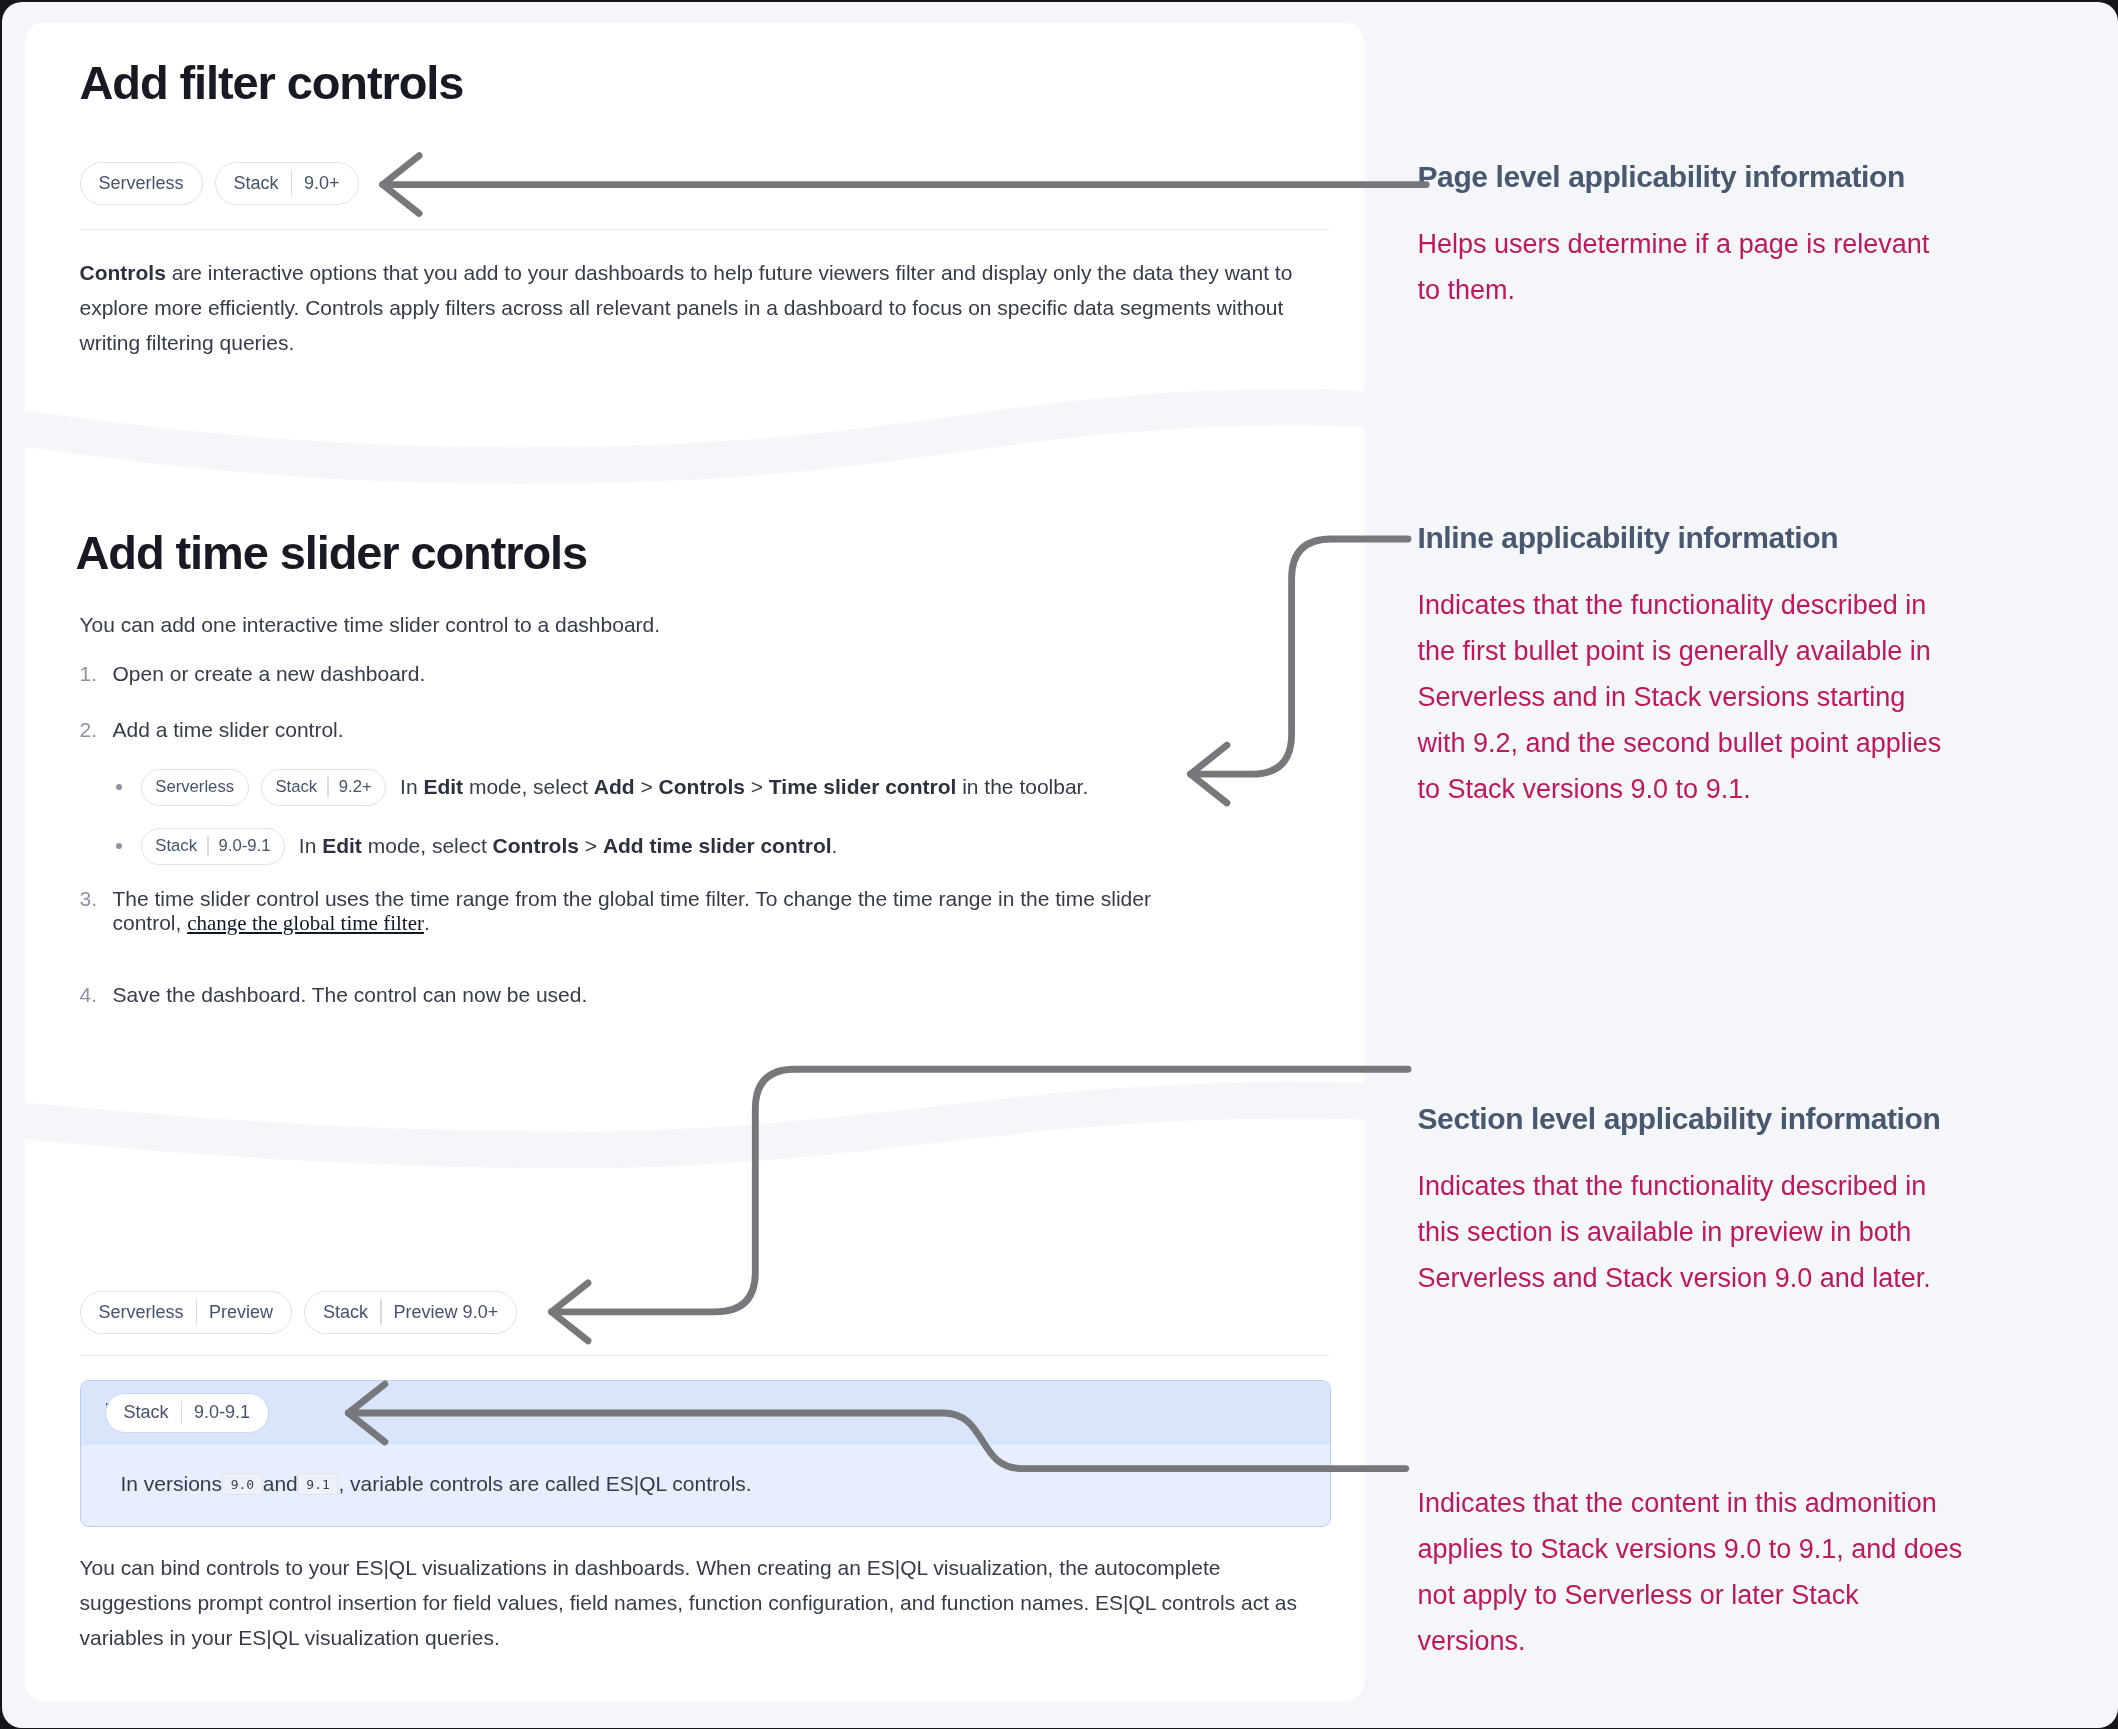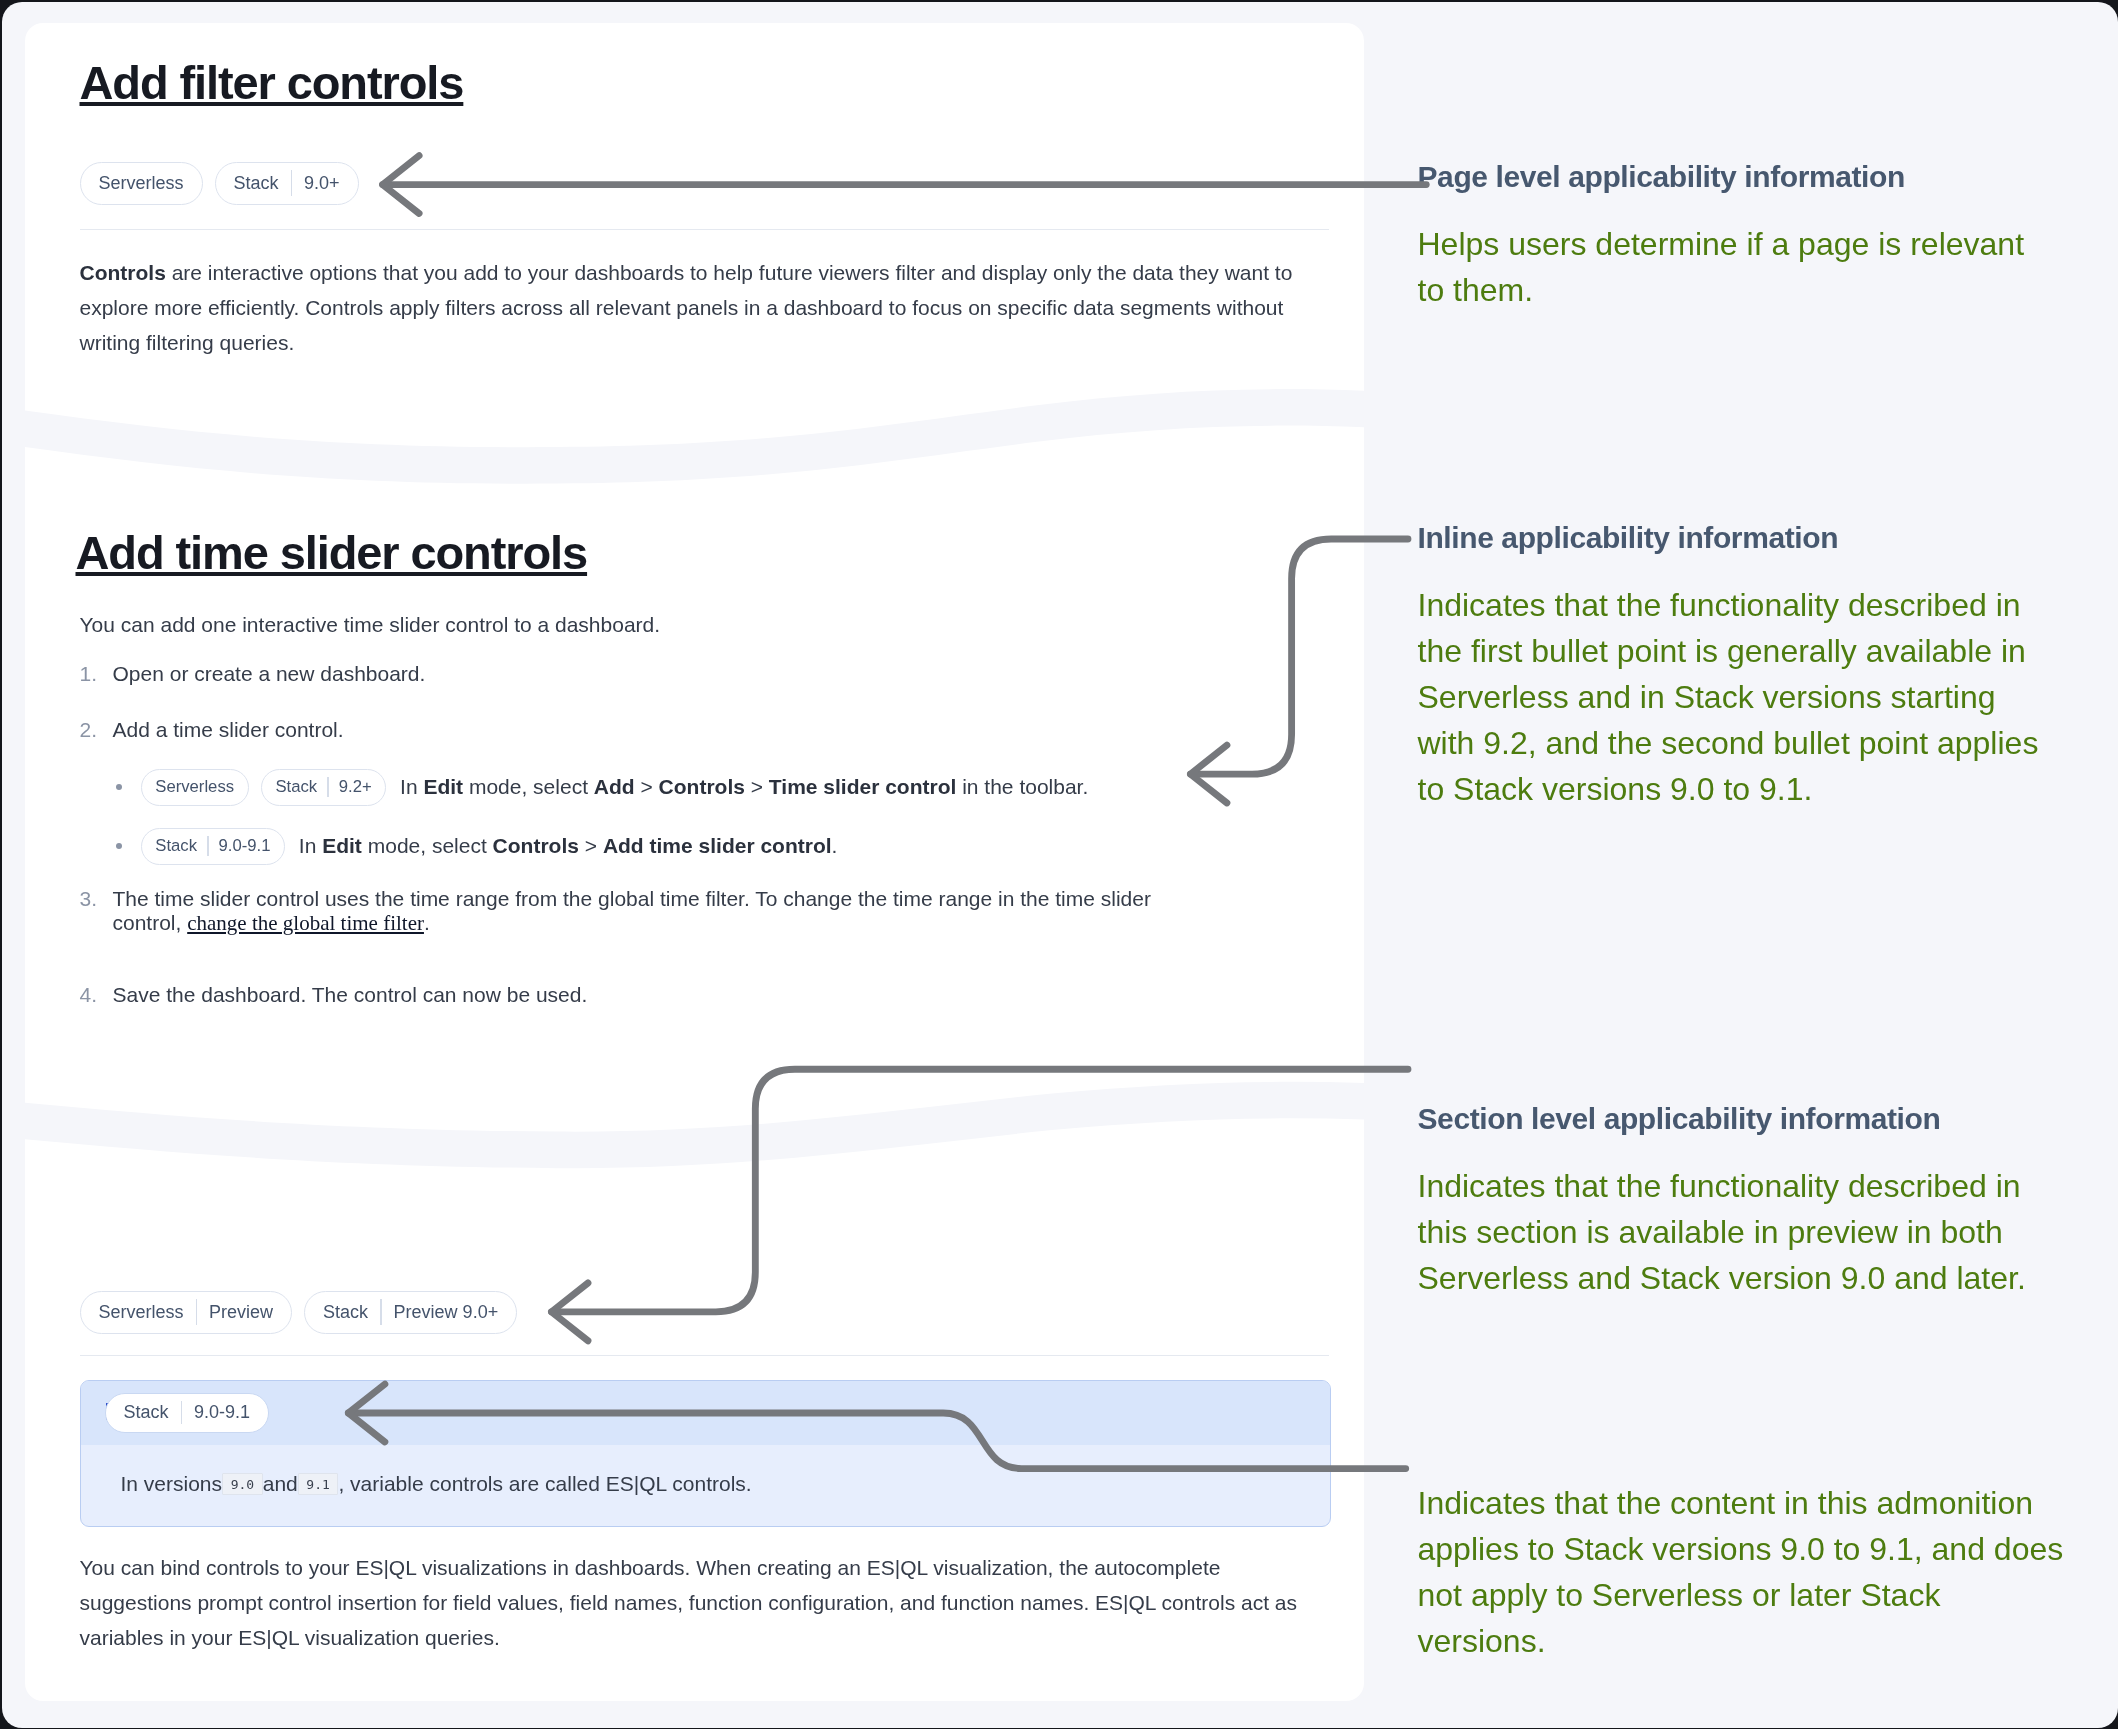--- a/index.html
+++ b/index.html
@@ -4,21 +4,21 @@
 <style>
   html,body{margin:0;padding:0;width:2119px;height:1729px;overflow:hidden;background:#14161b;
     font-family:"Liberation Sans",sans-serif;-webkit-font-smoothing:antialiased;}
   .page{position:absolute;left:1.5px;top:1.5px;width:2116px;height:1726px;border-radius:20px;
     background:#f5f6fa;overflow:hidden;}
   .content-col{position:absolute;left:23px;top:21px;width:1339px;height:1678px;
     background:#ffffff;border-radius:18px;}
   .wave{position:absolute;left:23px;width:1339px;height:122px;pointer-events:none;}
   .wave path{fill:#f5f6fa;}
   
-  .h1{position:absolute;font-size:47px;font-weight:700;color:#171a22;letter-spacing:-1.1px;white-space:nowrap;text-decoration:underline;}
+  .h1{position:absolute;font-size:47px;font-weight:700;color:#171a22;letter-spacing:-1.1px;white-space:nowrap;}
   .body-text{position:absolute;font-size:21px;line-height:35px;color:#353c49;width:1225px;white-space:pre-line;}
   .rich{font-size:21px;color:#353c49;}
   .rich strong{font-weight:700;color:#2b313d;}
   .hr{position:absolute;height:1.5px;background:#e5e9f0;left:78px;width:1249px;}
   
   .badge-row{position:absolute;display:flex;gap:12px;align-items:center;}
   .pill{display:inline-flex;align-items:center;background:#ffffff;border:1.5px solid #dde3ee;
     border-radius:760px;height:41px;padding:0 18px;gap:12px;}
   .pill span{font-size:18px;color:#44536b;white-space:nowrap;}
   .pill i{width:1.5px;align-self:stretch;margin:7.6px 0;background:#d6dde9;}
@@ -37,21 +37,21 @@
   
   .note{position:absolute;left:78px;top:1378px;width:1249px;height:145px;border:1.5px solid #b9cdf2;
     border-radius:9px;overflow:hidden;background:#e7eefd;}
   .note-head{height:64px;background:#d8e5fb;display:flex;align-items:center;padding-left:24px;gap:21px;}
   .note-title{font-size:23px;font-weight:700;color:#2c4ccb;}
   .note-head .pill{background:#ffffff;border-color:#c9d8f2;height:38px;}
   .note-body{display:flex;align-items:center;height:79px;padding-left:40px;font-size:21px;color:#353c49;}
   
   .anno{position:absolute;left:1416px;width:700px;}
   .anno h3{margin:0;font-size:30px;font-weight:700;color:#47586f;letter-spacing:-0.4px;white-space:nowrap;}
-  .anno p{margin:0;font-size:32px;line-height:46px;color:#4d7c0f;white-space:pre-line;}
+  .anno p{margin:0;font-size:27px;line-height:46px;color:#be185d;white-space:pre-line;}
   .arrows{position:absolute;left:0;top:0;width:2119px;height:1729px;pointer-events:none;}
   .arrows path{stroke:#76787c;stroke-width:9;fill:none;stroke-linecap:round;stroke-linejoin:round;}
 </style>
 </head>
 <body>
 
 <div class="page">
 
   <div class="content-col"></div>
 

